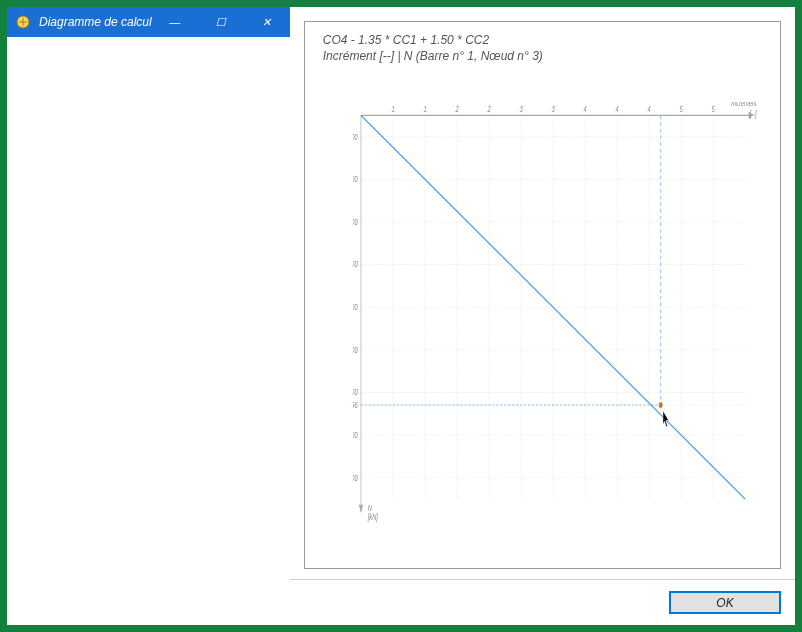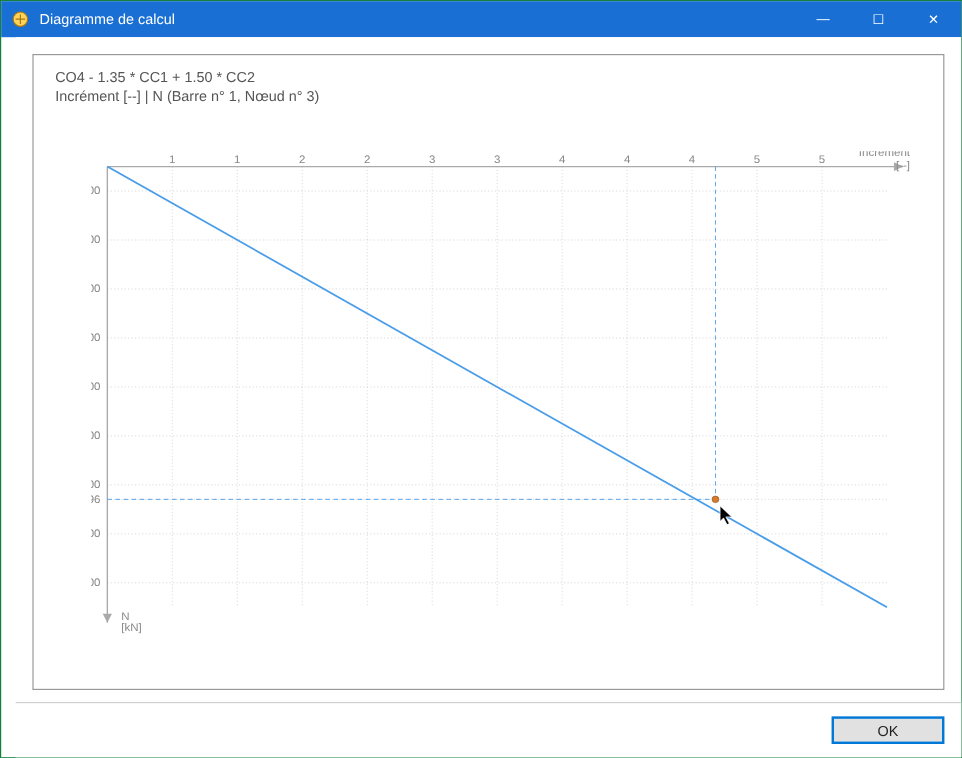--- a/index.html
+++ b/index.html
@@ -1,37 +1,37 @@
 <!DOCTYPE html>
 <html><head>
 <meta charset="utf-8">
 <style>
 * { box-sizing: border-box; margin: 0; padding: 0; }
 body { font-family: "Segoe UI", Arial, sans-serif; font-size: 12px; background: #fff; }
-.window { width: 802px; height: 632px; display: flex; flex-direction: column; border: 1px solid #15803d; }
+.window { width: 802px; height: 632px; display: flex; border: 7px solid #15803d; font-style: italic; }
 .titlebar { height: 30px; background: #1a6fd4; color: #fff; display: flex; align-items: center; }
 .titlebar .app-icon { width: 16px; height: 16px; margin: 0 8px; display:inline-block; }
 .titlebar .title { flex: 1; font-size: 12px; }
 .titlebar .win-btns { display: flex; height: 100%; }
 .titlebar .win-btn { width: 46px; display: flex; align-items: center; justify-content: center; color: #fff; font-size: 11px; }
-.client { flex: 1; background: #fff; position: relative; padding: 14px 14px 0 14px; margin-left: 12px; }
+.client { flex: 1; background: #fff; position: relative; padding: 14px 14px 0 14px; }
 .chart-frame { position: absolute; left: 14px; right: 14px; top: 14px; bottom: 56px; border: 1px solid #999; background: #fff; padding: 10px 18px 24px 18px; }
 .chart-titles { font-size: 12px; color: #555; line-height: 1.35; }
 .plot-wrap { position: absolute; left: 48px; right: 18px; top: 80px; bottom: 46px; }
 .plot-wrap svg { width: 100%; height: 100%; }
 .axislabel { font-size: 10px; fill: #888; }
 .ticklabel { font-size: 10px; fill: #888; }
 .gridline { stroke: #bdbdbd; stroke-width: 0.5; stroke-dasharray: 1 2; }
 .axisline { stroke: #aaa; stroke-width: 1.2; }
 .arrow { fill: #aaa; }
 .dataline { stroke: #4a9de8; stroke-width: 1.6; fill: none; }
 .dashguide { stroke: #4a9de8; stroke-width: 0.8; stroke-dasharray: 4 3; fill: none; }
 .marker { fill: #d47b2e; stroke: #8a4b12; stroke-width: 0.5; }
 .footer { position: absolute; left: 0; right: 0; bottom: 0; height: 46px; border-top: 1px solid #d0d0d0; background: #fff; display: flex; align-items: center; justify-content: flex-end; padding-right: 14px; }
-.ok-btn { width: 94px; height: 23px; background: #e1e1e1; border: 2px solid #0078d7; font-size: 12px; color: #222; display:flex; align-items:center; justify-content:center; }
+.ok-btn { width: 112px; height: 23px; background: #e1e1e1; border: 2px solid #0078d7; font-size: 12px; color: #222; display:flex; align-items:center; justify-content:center; }
 </style>
 </head>
 <body>
 
 <div class="window">
 
   <div class="titlebar">
     <span class="app-icon">
       <svg viewBox="0 0 16 16">
           <circle cx="8" cy="8" r="6" fill="#ffd35a" stroke="#a57b12"></circle>

